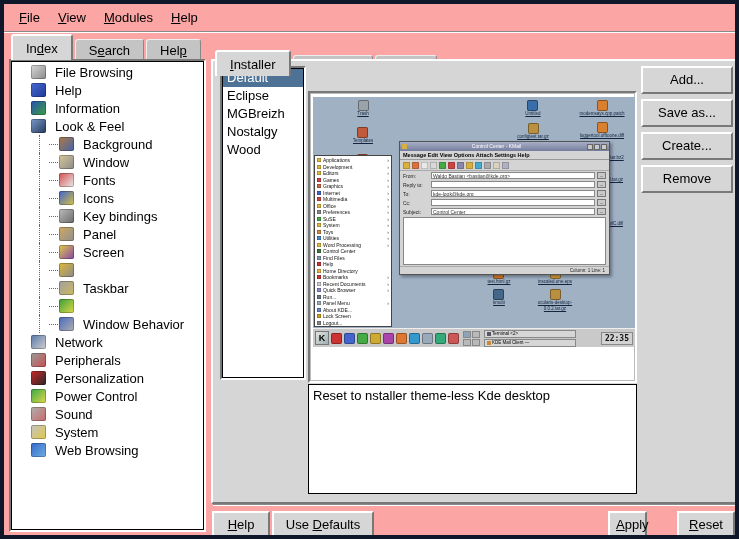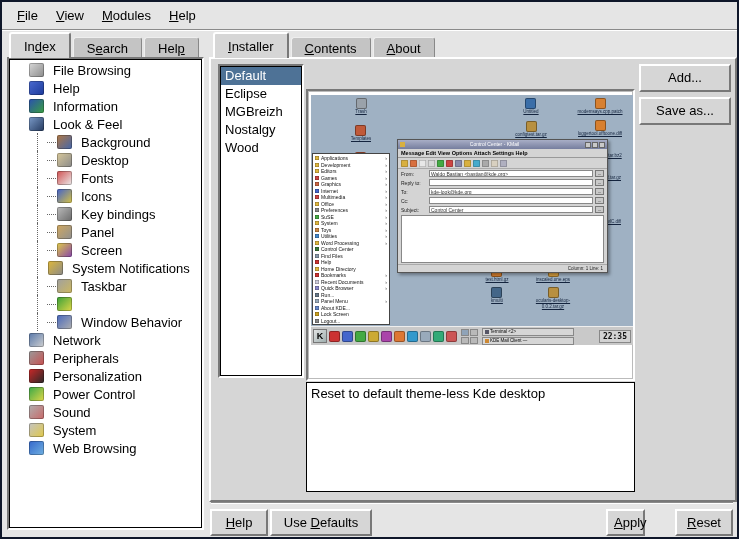--- a/index.html
+++ b/index.html
@@ -1,39 +1,39 @@
 <!DOCTYPE html>
 <html><head>
 <meta charset="utf-8">
 <style>
   * { box-sizing: border-box; margin: 0; padding: 0; }
   html,body { background:#9a9a9a; }
   body { font-family: "Liberation Sans", "DejaVu Sans", sans-serif; }
-  #app { position:relative; width:739px; height:539px; background:#e5e5e5; border:2px solid #0f172a; overflow:hidden; }
+  #app { position:relative; width:739px; height:539px; background:#fca5a5; border:4px solid #0f172a; overflow:hidden; }
   u { text-decoration: underline; }
 
   
   .raised  { border-style:solid; border-width:2px; border-color:#ffffff #787878 #787878 #ffffff; background:#d6d6d6; }
   .sunken  { border-style:solid; border-width:2px; border-color:#787878 #ffffff #ffffff #787878; }
   .listbox { background:#ffffff; box-shadow: inset 0 0 0 1px #000; }
   .etched  { height:2px; border-top:1px solid #8a8a8a; border-bottom:1px solid #ffffff; }
 
   
   #menubar { position:absolute; left:0; top:0; right:0; height:28px; padding:4px 6px 0 6px; }
   #menubar .mitem { display:inline-block; padding:2px 9px; font-size:13px; color:#000; cursor:default; }
 
   
   .tabbar { position:absolute; display:flex; align-items:flex-end; height:26px; }
   .tab { font-size:13px; padding:3px 13px 4px 13px; margin-right:2px; background:#c4c4c4;
          border:1px solid #888; border-bottom:none; border-radius:3px 3px 0 0;
          border-top-color:#eee; border-left-color:#eee; height:21px; }
   .tab.active { background:#d6d6d6; height:26px; padding-top:5px; position:relative; z-index:5;
          border-color:#fff #787878 transparent #fff; border-width:2px; border-bottom:none; }
   #left-tabbar { left:7px; top:30px; }
-  #right-tabbar { left:211px; top:30px;text-align:right; }
+  #right-tabbar { left:211px; top:46px;text-align:right; }
 
   
   #tree-panel { position:absolute; left:5px; top:55px; width:197px; height:473px; }
   #tree { width:100%; height:100%; overflow:hidden; padding:2px 15px; }
   .trow { position:relative; display:flex; align-items:center; height:18px; padding-left:5px; font-size:13px; white-space:nowrap; cursor:default; }
   .trow .conn { display:none; }
   .trow.child { padding-left:23px; }
   .trow.child::before { content:''; position:absolute; left:13px; top:0; bottom:0; border-left:1px dotted #666; }
   .trow.child .conn { display:block; width:9px; border-top:1px dotted #666; margin-right:1px; }
   .ticon { width:15px; height:14px; border-radius:2px; margin-right:6px; flex:none;
@@ -153,21 +153,21 @@
         <div class="trow child">
           <span class="conn"></span>
           <span class="ticon" style="--a: #b07844; --b: #4466aa;"></span>
           <span class="tlabel">Background</span>
         </div>
 
 
         <div class="trow child">
           <span class="conn"></span>
           <span class="ticon" style="--a: #d8c89a; --b: #8a8a8a;"></span>
-          <span class="tlabel">Desktop</span>
+          <span class="tlabel">Window</span>
         </div>
 
         <div class="trow child">
           <span class="conn"></span>
           <span class="ticon" style="--a: #d05050; --b: #ececec;"></span>
           <span class="tlabel">Fonts</span>
         </div>
 
         <div class="trow child">
           <span class="conn"></span>
@@ -190,21 +190,20 @@
 
         <div class="trow child">
           <span class="conn"></span>
           <span class="ticon" style="--a: #e0cc48; --b: #8844aa;"></span>
           <span class="tlabel">Screen</span>
         </div>
 
         <div class="trow child">
           <span class="conn"></span>
           <span class="ticon" style="--a: #e0b838; --b: #8a8a8a;"></span>
-          <span class="tlabel">System Notifications</span>
         </div>
 
         <div class="trow child">
           <span class="conn"></span>
           <span class="ticon" style="--a: #a0a0a0; --b: #ccb860;"></span>
           <span class="tlabel">Taskbar</span>
         </div>
 
         <div class="trow child">
           <span class="conn"></span>
@@ -593,25 +592,27 @@
               <span class="tsq" style="background: rgb(204, 136, 51);"></span>
               <span>KDE Mail Client —</span>
             </div>
             </div>
           <div id="clockbox">22:35</div>
         </div>
 
       </div>
     </div>
 
-    <div id="desc-box">Reset to default theme-less Kde desktop</div>
+    <div id="desc-box">Reset to nstaller theme-less Kde desktop</div>
 
     <div id="side-buttons">
       <div class="btn raised">Add...</div>
       <div class="btn raised">Save as...</div>
+      <div class="btn raised">Create...</div>
+      <div class="btn raised">Remove</div>
     </div>
 
   </div>
 
   <div id="bottom-sep" class="etched"></div>
   <div id="btn-help" class="btn raised bbtn"><u>H</u>elp</div>
   <div id="btn-usedefaults" class="btn raised bbtn">Use <u>D</u>efaults</div>
   <div id="btn-apply" class="btn raised bbtn"><u>A</u>pply</div>
   <div id="btn-reset" class="btn raised bbtn"><u>R</u>eset</div>
 

